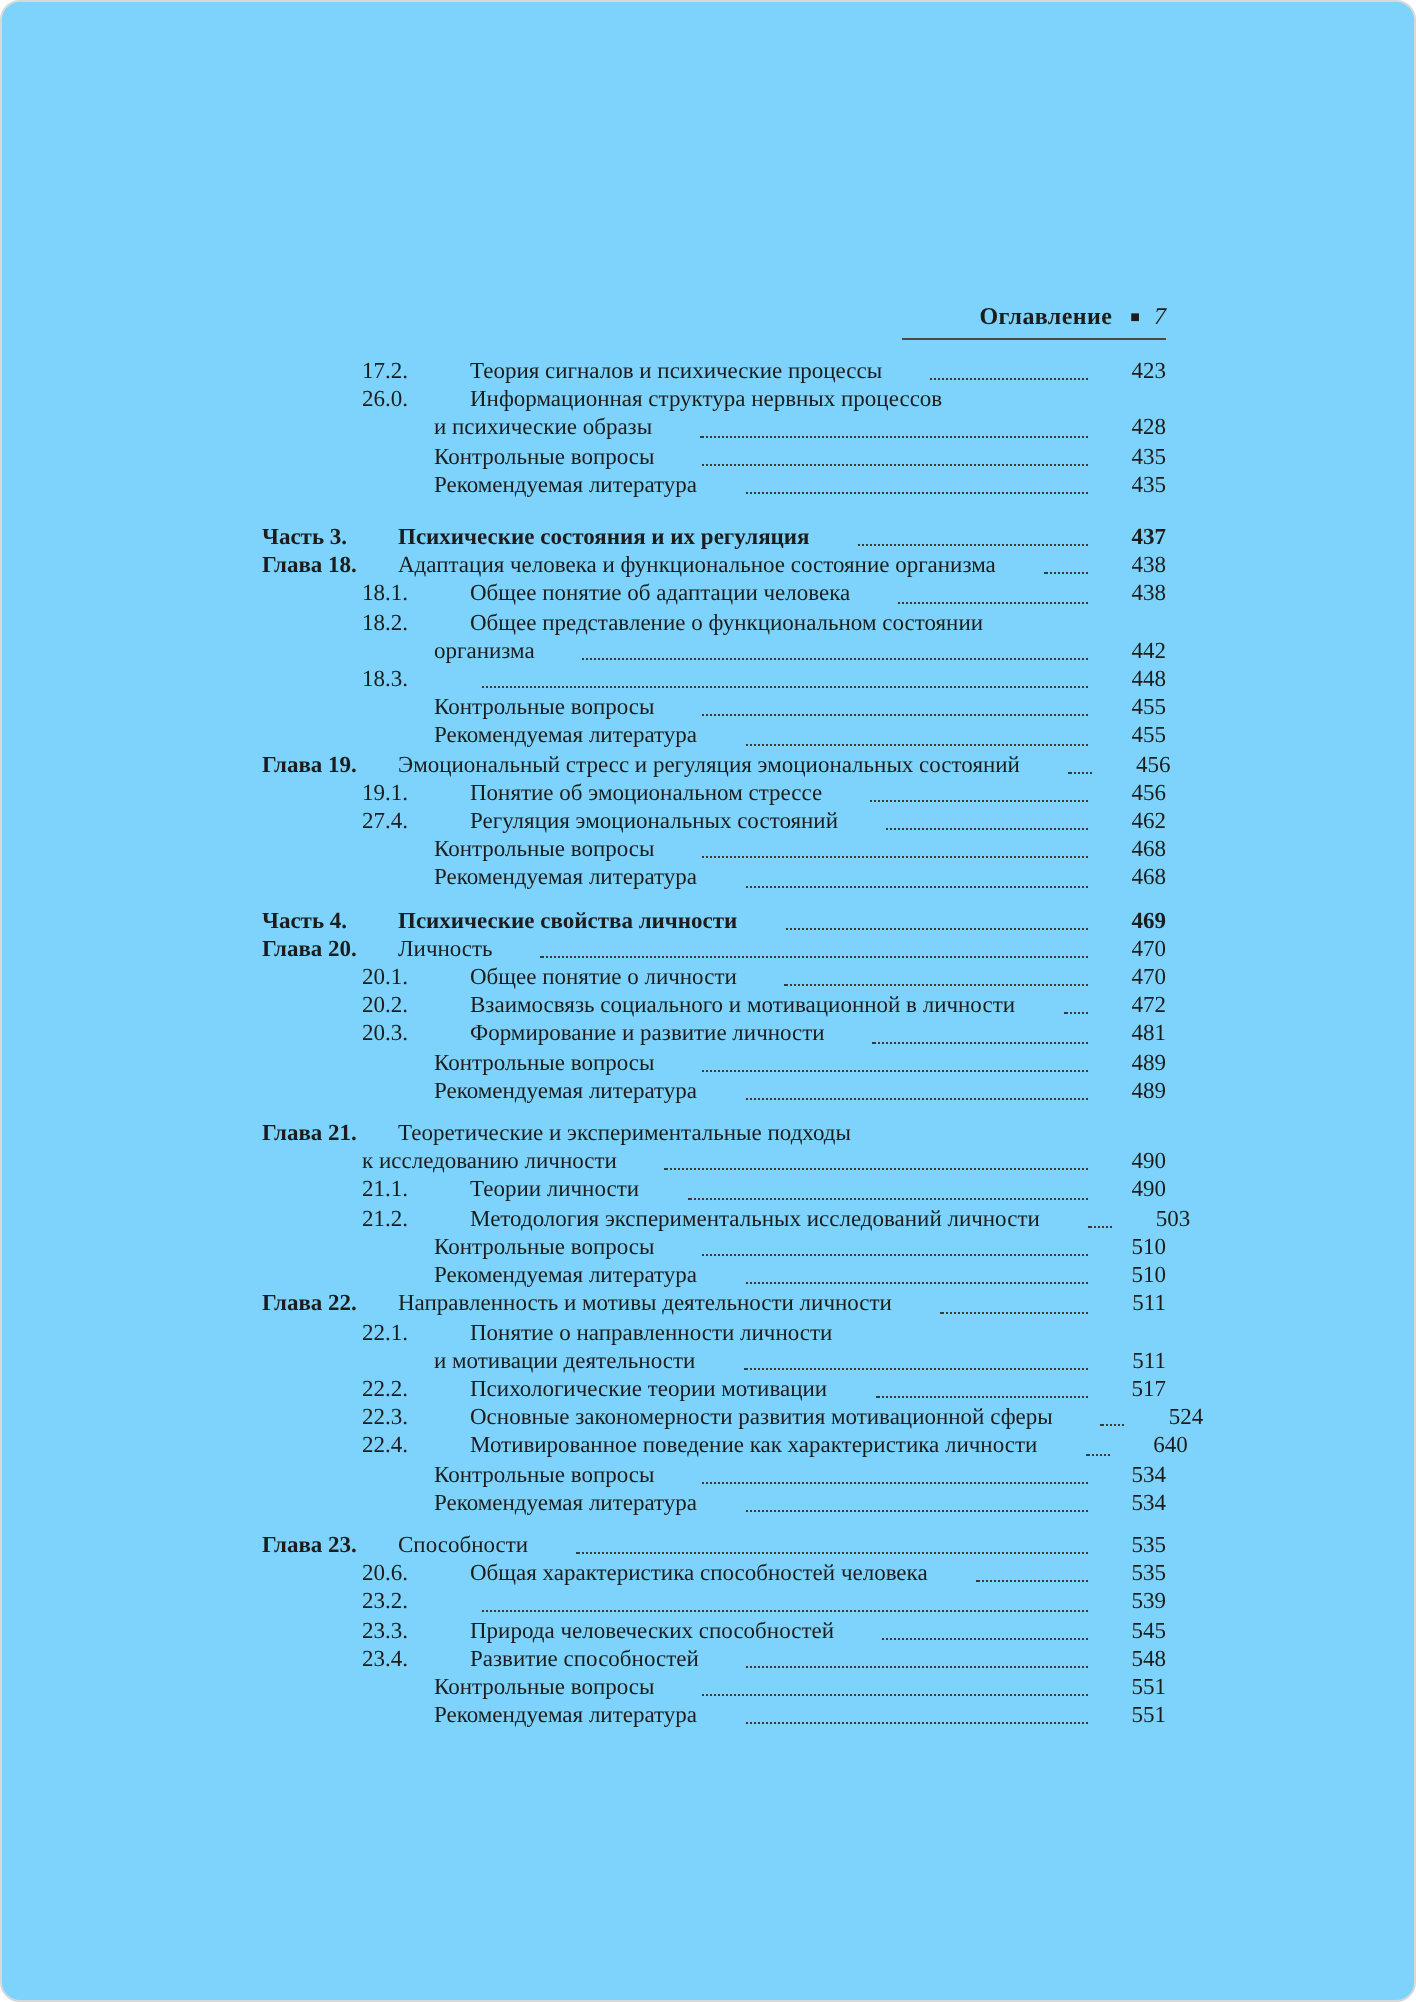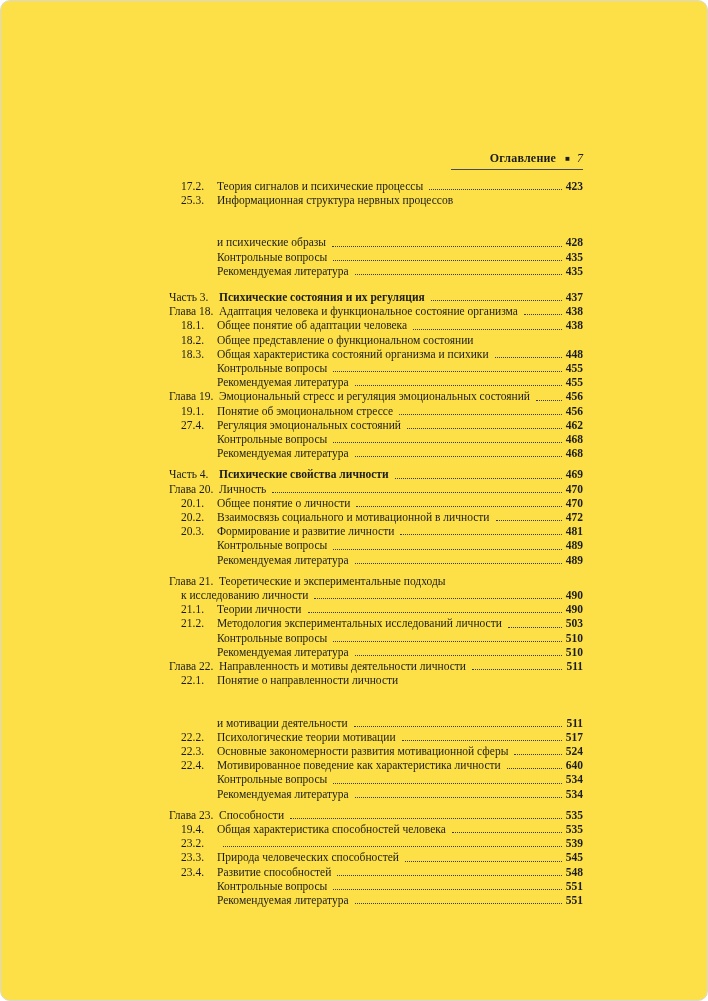--- a/index.html
+++ b/index.html
@@ -4,21 +4,21 @@
 <style>
   * { margin:0; padding:0; box-sizing:border-box; }
   html,body { background:#ffffff; }
   body {
     width:708px; height:1001px; position:relative;
     font-family:"Liberation Serif","DejaVu Serif",serif;
     color:#1c1c1c;
   }
   .page {
     position:absolute; inset:0;
-    background:#fde047;
+    background:#7dd3fc;
     border:1px solid #d8d8d8;
     border-radius:10px;
     overflow:hidden;
   }
   .header {
     position:absolute; top:151px; right:124px;
     min-width:132px; text-align:right;
     border-bottom:1px solid #4a4a4a;
     padding-bottom:4px;
     font-size:12px; line-height:13px;
@@ -28,56 +28,56 @@
   .h-sq { display:inline-block; margin:0 7px 0 9px; font-size:8px; vertical-align:1px; font-style:normal; }
   .h-pg { font-style:italic; }
 
   .toc {
     position:absolute; left:130px; right:124px; top:178px;
     font-size:11.5px; line-height:14.2px;
   }
   .entry.gap-large { margin-top:12px; }
   .entry.gap-small { margin-top:7px; }
   .entry.part { font-weight:bold; }
-  .line { display:flex; align-items:flex-end; }
+  .line { display:flex; align-items:flex-end;gap:18px; }
   .lbl { flex:0 0 auto; }
-  .part .lbl, .chapter .lbl { width:50px; font-weight:normal;margin-left:38px; }
+  .part .lbl, .chapter .lbl { width:50px; font-weight:bold; }
   .section .lbl { width:36px; }
   .entry.section { padding-left:50px; }
   .entry.extra   { padding-left:86px; }
-  .entry.section .line.cont { padding-left:36px;margin-top:28px; }
+  .entry.section .line.cont { padding-left:36px; }
   .entry.chapter .line.cont { padding-left:50px; }
   .txt { flex:0 1 auto; white-space:nowrap; }
   .leader {
     flex:1 1 12px; min-width:12px;
     border-bottom:1.7px dotted #3a3a3a;
     align-self:flex-end;
     margin:0 4px 3px 6px;
   }
-  .pg { flex:0 0 auto;font-weight:bold; }
+  .pg { flex:0 0 auto; }
 </style>
 </head>
 <body>
 
 <div class="page">
   <div class="header">
     <span class="h-title">Оглавление</span><span class="h-sq">■</span><span class="h-pg">7</span>
   </div>
   <div class="toc">
       <div class="entry section">
         <div class="line">
           <span class="lbl">17.2.</span>
           <span class="txt">Теория сигналов и психические процессы</span>
           <span class="leader"></span>
           <span class="pg">423</span>
         </div>
       </div>
       <div class="entry section">
         <div class="line">
-          <span class="lbl">25.3.</span>
+          <span class="lbl">26.0.</span>
           <span class="txt">Информационная структура нервных процессов</span>
         </div>
         <div class="line cont">
           <span class="txt">и психические образы</span>
           <span class="leader"></span>
           <span class="pg">428</span>
         </div>
       </div>
       <div class="entry extra">
         <div class="line">
@@ -115,25 +115,29 @@
           <span class="txt">Общее понятие об адаптации человека</span>
           <span class="leader"></span>
           <span class="pg">438</span>
         </div>
       </div>
       <div class="entry section">
         <div class="line">
           <span class="lbl">18.2.</span>
           <span class="txt">Общее представление о функциональном состоянии</span>
         </div>
+        <div class="line cont">
+          <span class="txt">организма</span>
+          <span class="leader"></span>
+          <span class="pg">442</span>
+        </div>
       </div>
       <div class="entry section">
         <div class="line">
           <span class="lbl">18.3.</span>
-          <span class="txt">Общая характеристика состояний организма и психики</span>
           <span class="leader"></span>
           <span class="pg">448</span>
         </div>
       </div>
       <div class="entry extra">
         <div class="line">
           <span class="txt">Контрольные вопросы</span>
           <span class="leader"></span>
           <span class="pg">455</span>
         </div>
@@ -338,21 +342,21 @@
       <div class="entry chapter gap-small">
         <div class="line">
           <span class="lbl">Глава 23.</span>
           <span class="txt">Способности</span>
           <span class="leader"></span>
           <span class="pg">535</span>
         </div>
       </div>
       <div class="entry section">
         <div class="line">
-          <span class="lbl">19.4.</span>
+          <span class="lbl">20.6.</span>
           <span class="txt">Общая характеристика способностей человека</span>
           <span class="leader"></span>
           <span class="pg">535</span>
         </div>
       </div>
       <div class="entry section">
         <div class="line">
           <span class="lbl">23.2.</span>
           <span class="leader"></span>
           <span class="pg">539</span>

